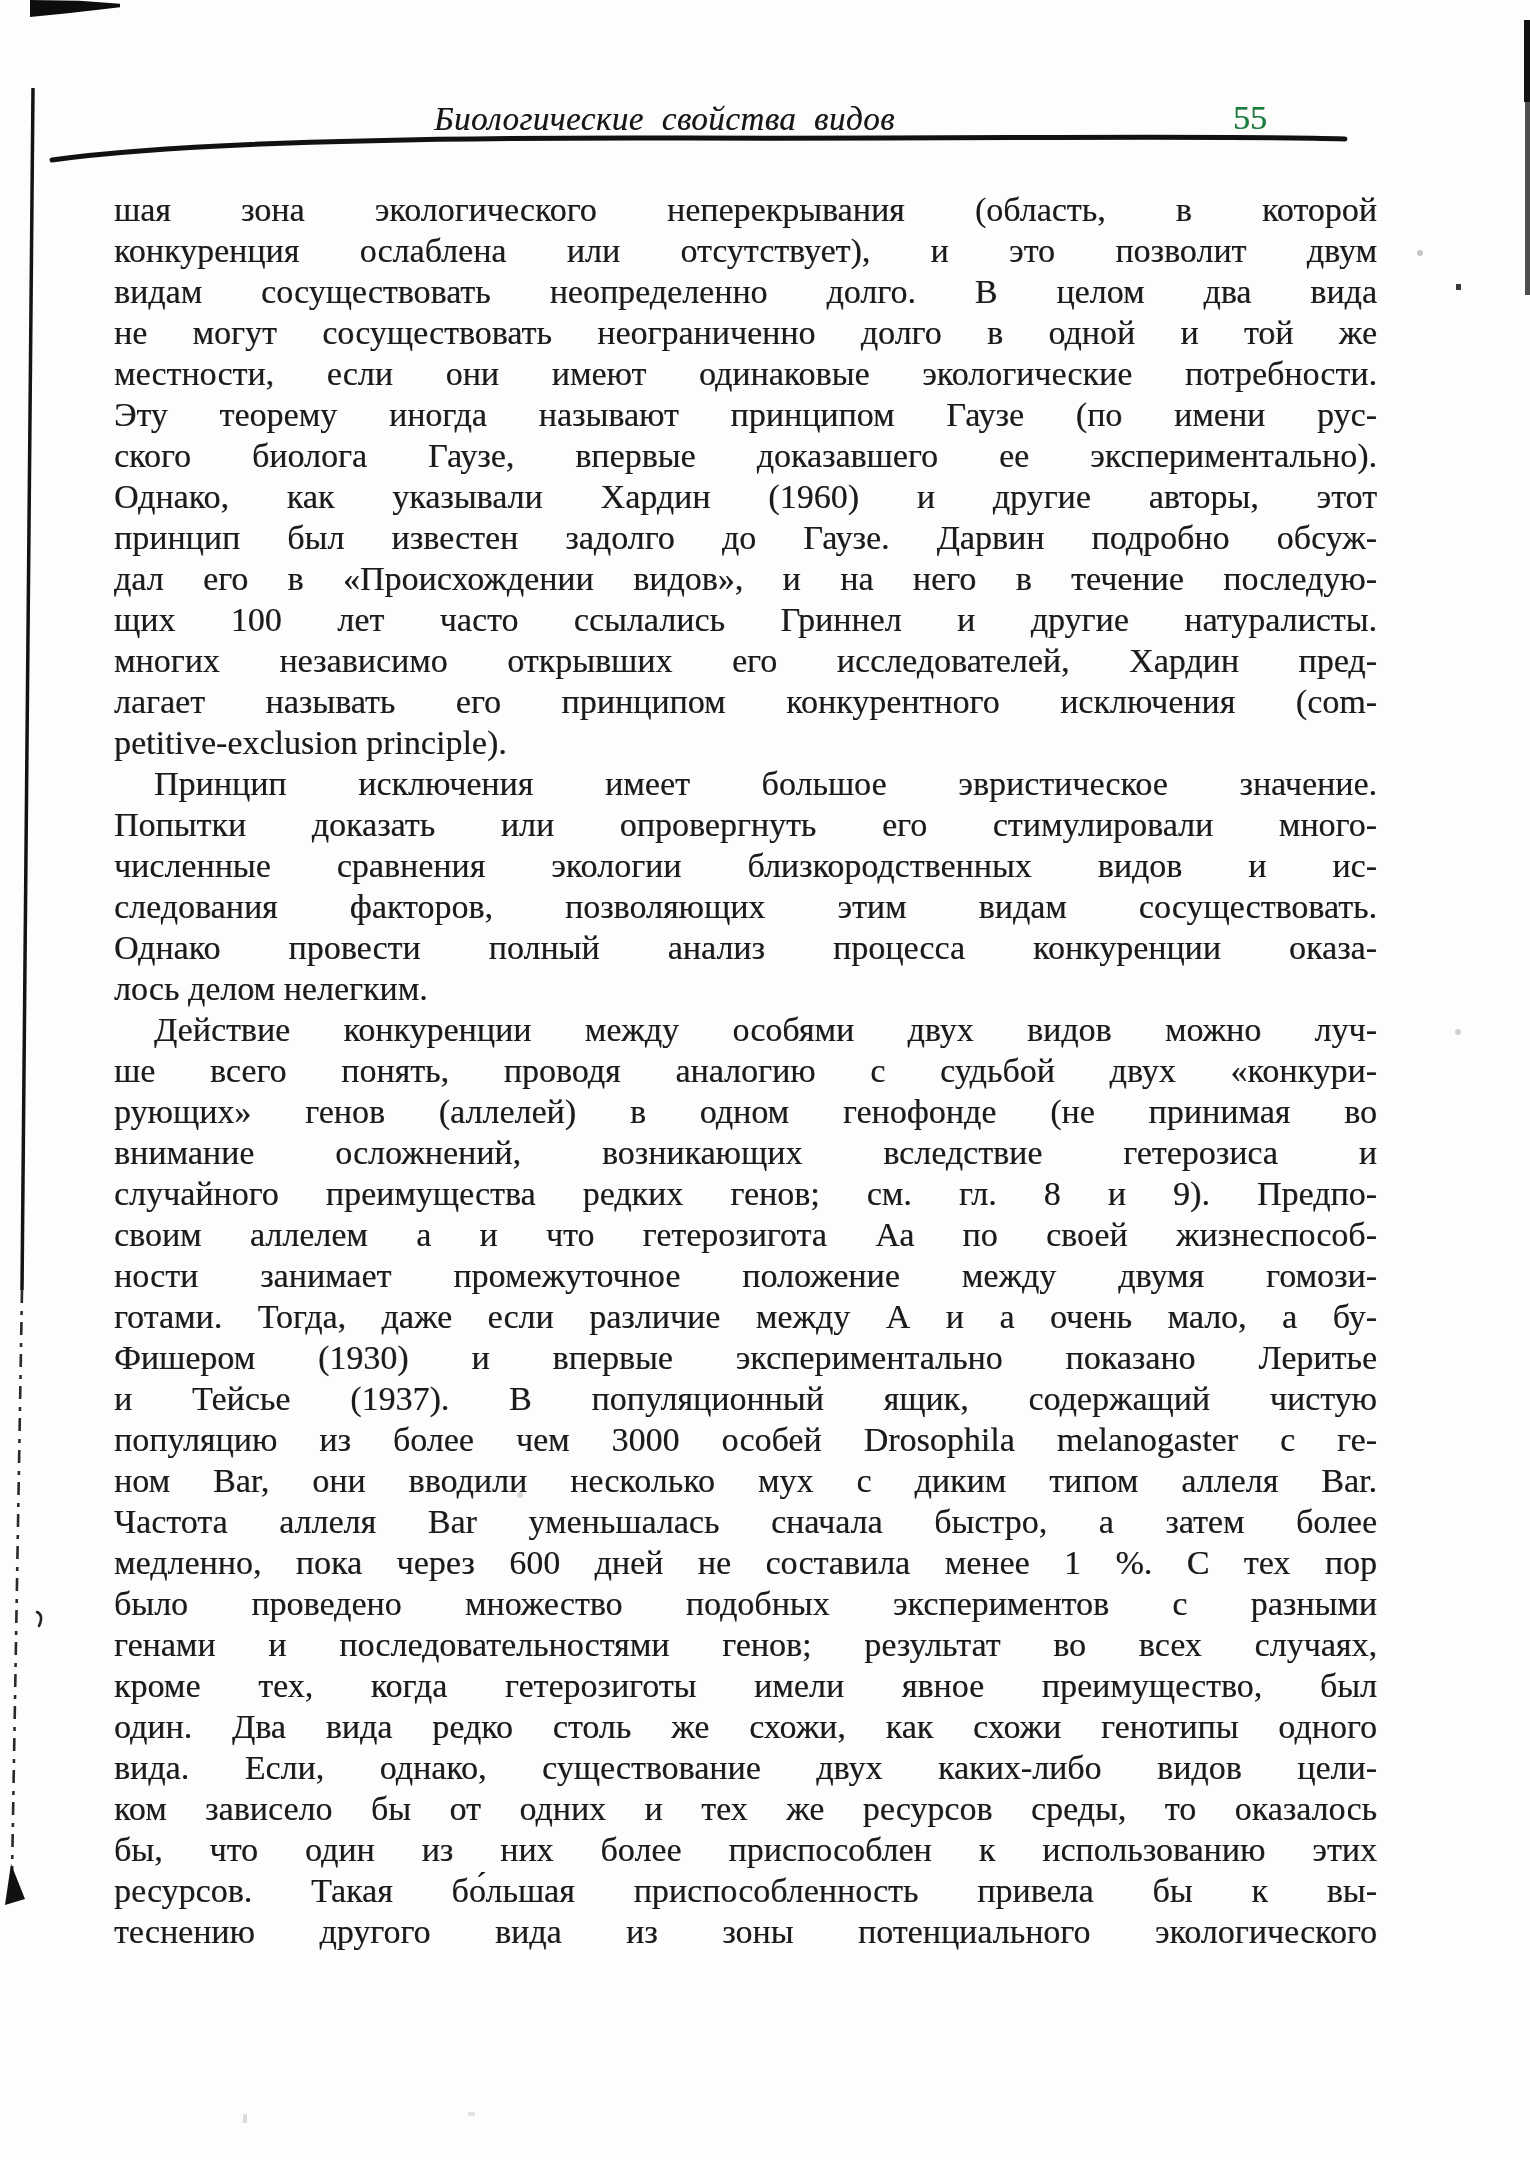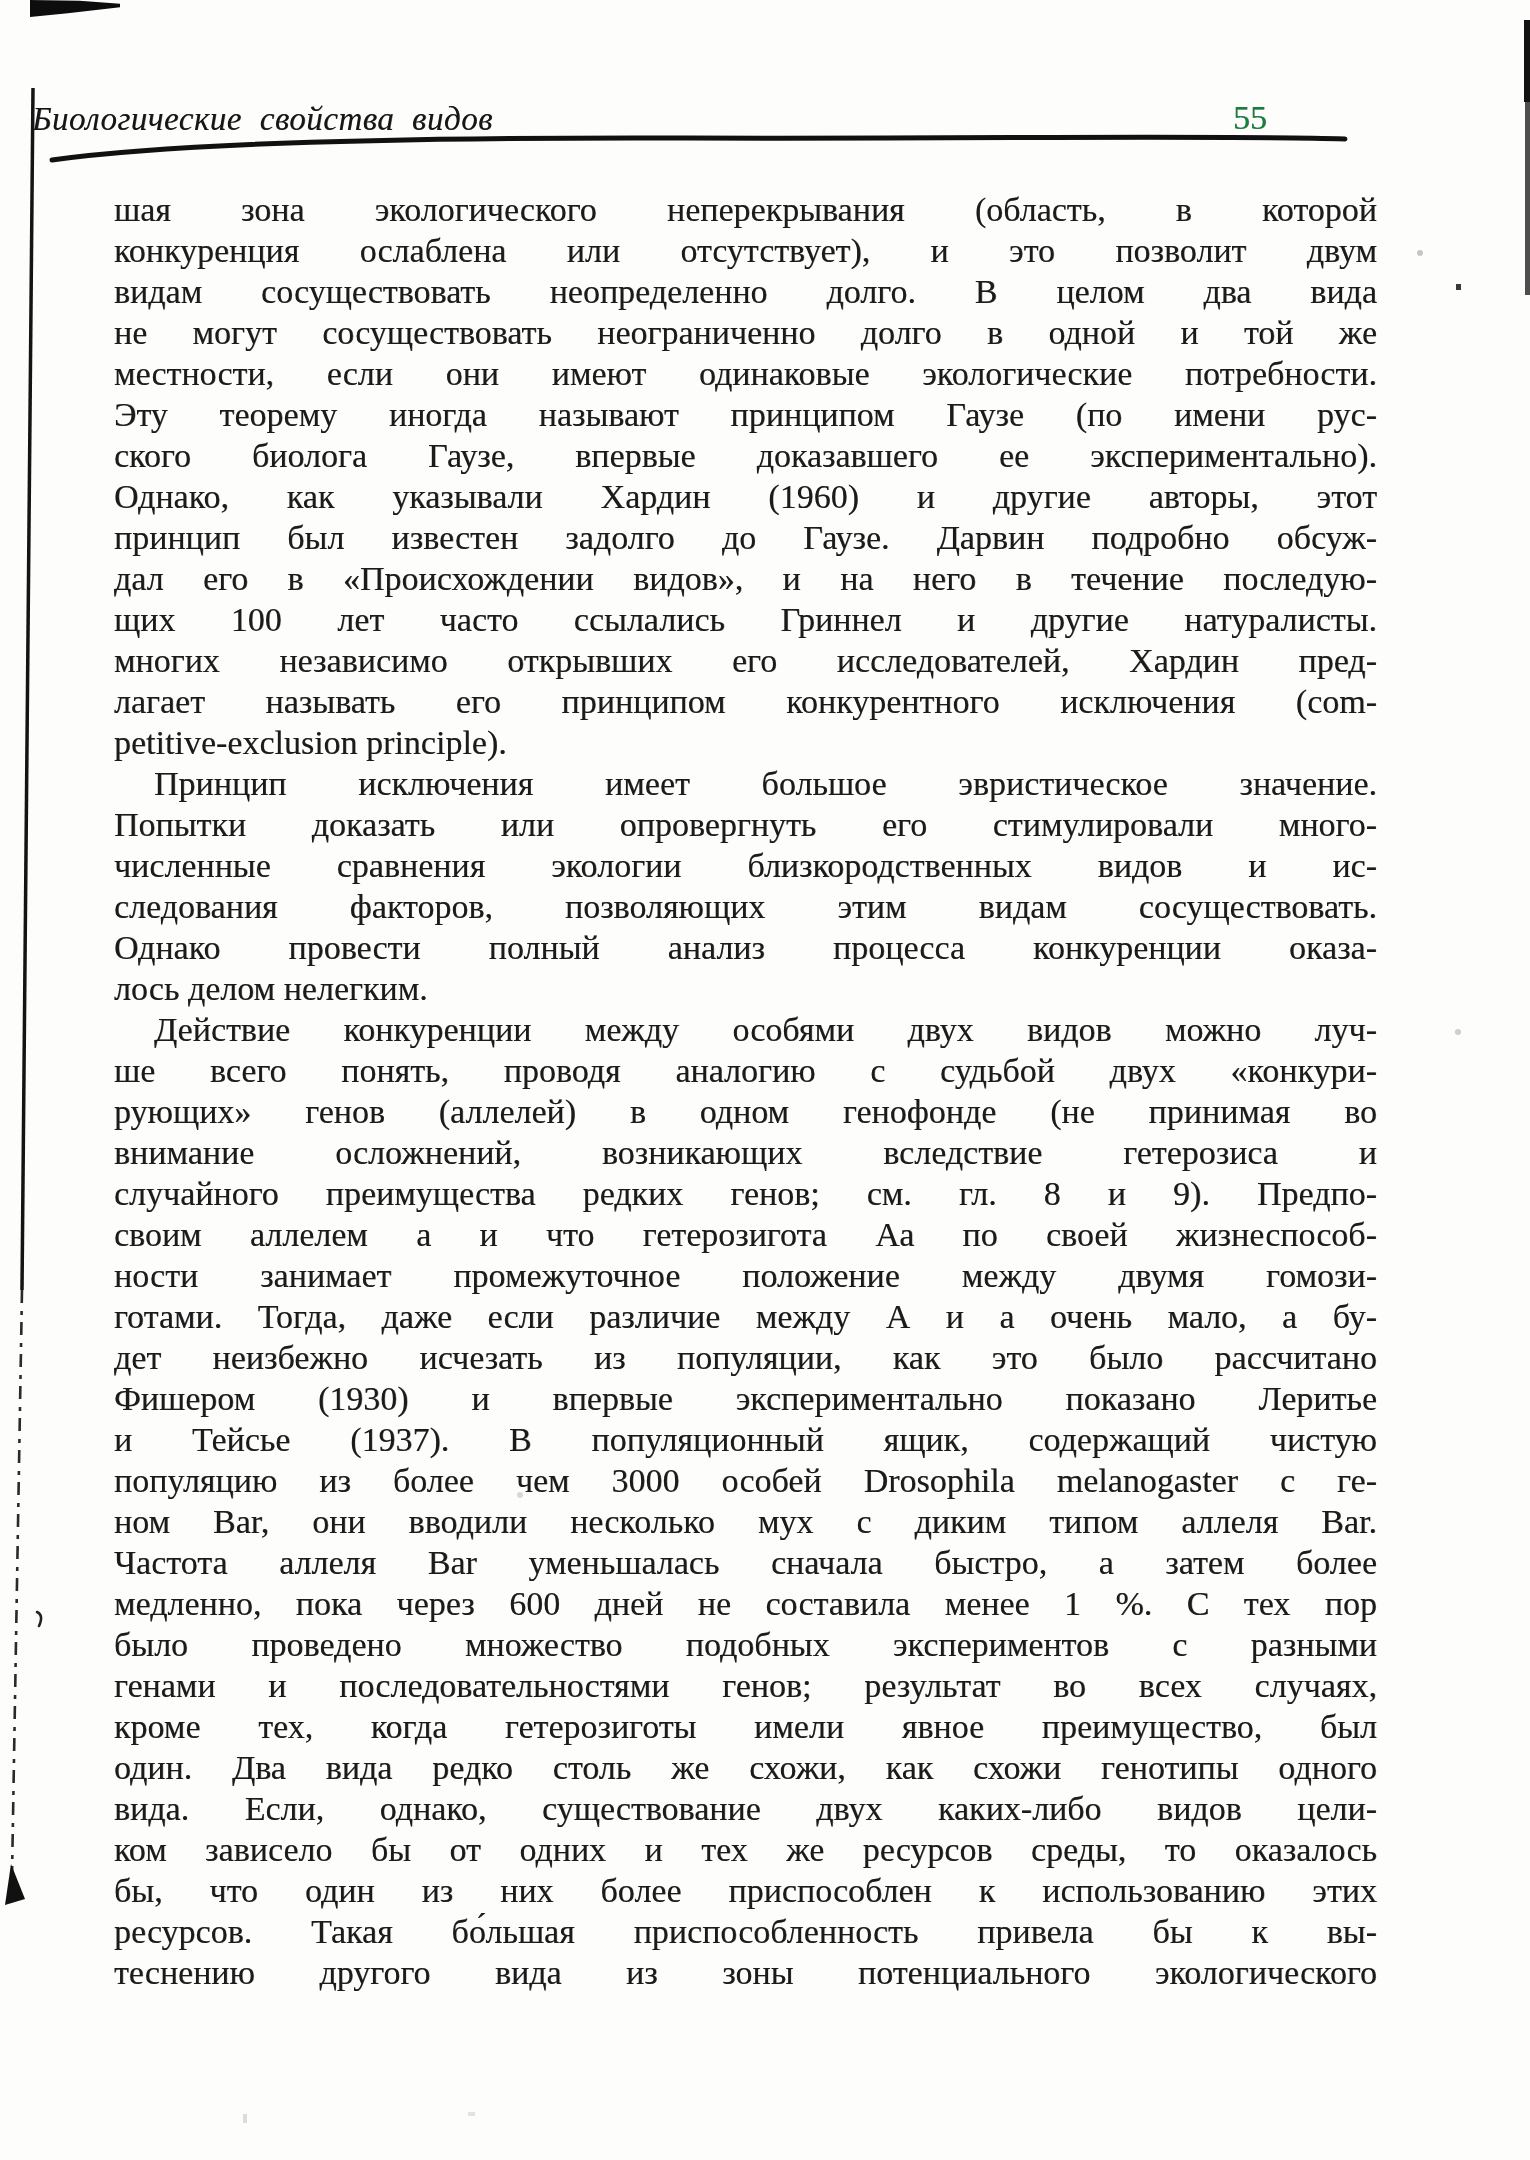--- a/index.html
+++ b/index.html
@@ -13,21 +13,21 @@
   }
   .page{
     position:absolute;inset:0;
     background:#fdfdfc;
   }
   
   .running-header{
     position:absolute;left:80px;top:100px;width:1265px;height:42px;
   }
   .header-title{
-    display:block;text-align:left;
+    display:block;text-align:center;
     transform:translateX(-48px);
     font-style:italic;
     font-size:33px;line-height:38px;
     letter-spacing:.5px;word-spacing:9px;
     color:#161616;
     text-shadow:.4px .2px 0 rgba(22,22,22,.55);
   }
   .page-number{
     position:absolute;right:78px;top:-2px;
     font-size:34px;line-height:40px;
@@ -121,21 +121,20 @@
       <div class="line"><span>Однако провести полный анализ процесса конкуренции оказа-</span></div>
       <div class="line para-end"><span>лось делом нелегким.</span></div>
       <div class="line indent"><span>Действие конкуренции между особями двух видов можно луч-</span></div>
       <div class="line"><span>ше всего понять, проводя аналогию с судьбой двух «конкури-</span></div>
       <div class="line"><span>рующих» генов (аллелей) в одном генофонде (не принимая во</span></div>
       <div class="line"><span>внимание осложнений, возникающих вследствие гетерозиса и</span></div>
       <div class="line"><span>случайного преимущества редких генов; см. гл. 8 и 9). Предпо-</span></div>
       <div class="line"><span>своим аллелем </span><span class="it">а</span><span> и что гетерозигота </span><span class="it">Аа</span><span> по своей жизнеспособ-</span></div>
       <div class="line"><span>ности занимает промежуточное положение между двумя гомози-</span></div>
       <div class="line"><span>готами. Тогда, даже если различие между </span><span class="it">А</span><span> и </span><span class="it">а</span><span> очень мало, </span><span class="it">а</span><span> бу-</span></div>
-      <div class="line"><span>дет неизбежно исчезать из популяции, как это было рассчитано</span></div>
       <div class="line"><span>Фишером (1930) и впервые экспериментально показано Леритье</span></div>
       <div class="line"><span>и Тейсье (1937). В популяционный ящик, содержащий чистую</span></div>
       <div class="line"><span>популяцию из более чем 3000 особей </span><span class="it">Drosophila melanogaster</span><span> с ге-</span></div>
       <div class="line"><span>ном </span><span class="it">Bar</span><span>, они вводили несколько мух с диким типом аллеля </span><span class="it">Bar</span><span>.</span></div>
       <div class="line"><span>Частота аллеля </span><span class="it">Bar</span><span> уменьшалась сначала быстро, а затем более</span></div>
       <div class="line"><span>медленно, пока через 600 дней не составила менее 1 %. С тех пор</span></div>
       <div class="line"><span>было проведено множество подобных экспериментов с разными</span></div>
       <div class="line"><span>генами и последовательностями генов; результат во всех случаях,</span></div>
       <div class="line"><span>кроме тех, когда гетерозиготы имели явное преимущество, был</span></div>
       <div class="line"><span>один. Два вида редко столь же схожи, как схожи генотипы одного</span></div>

